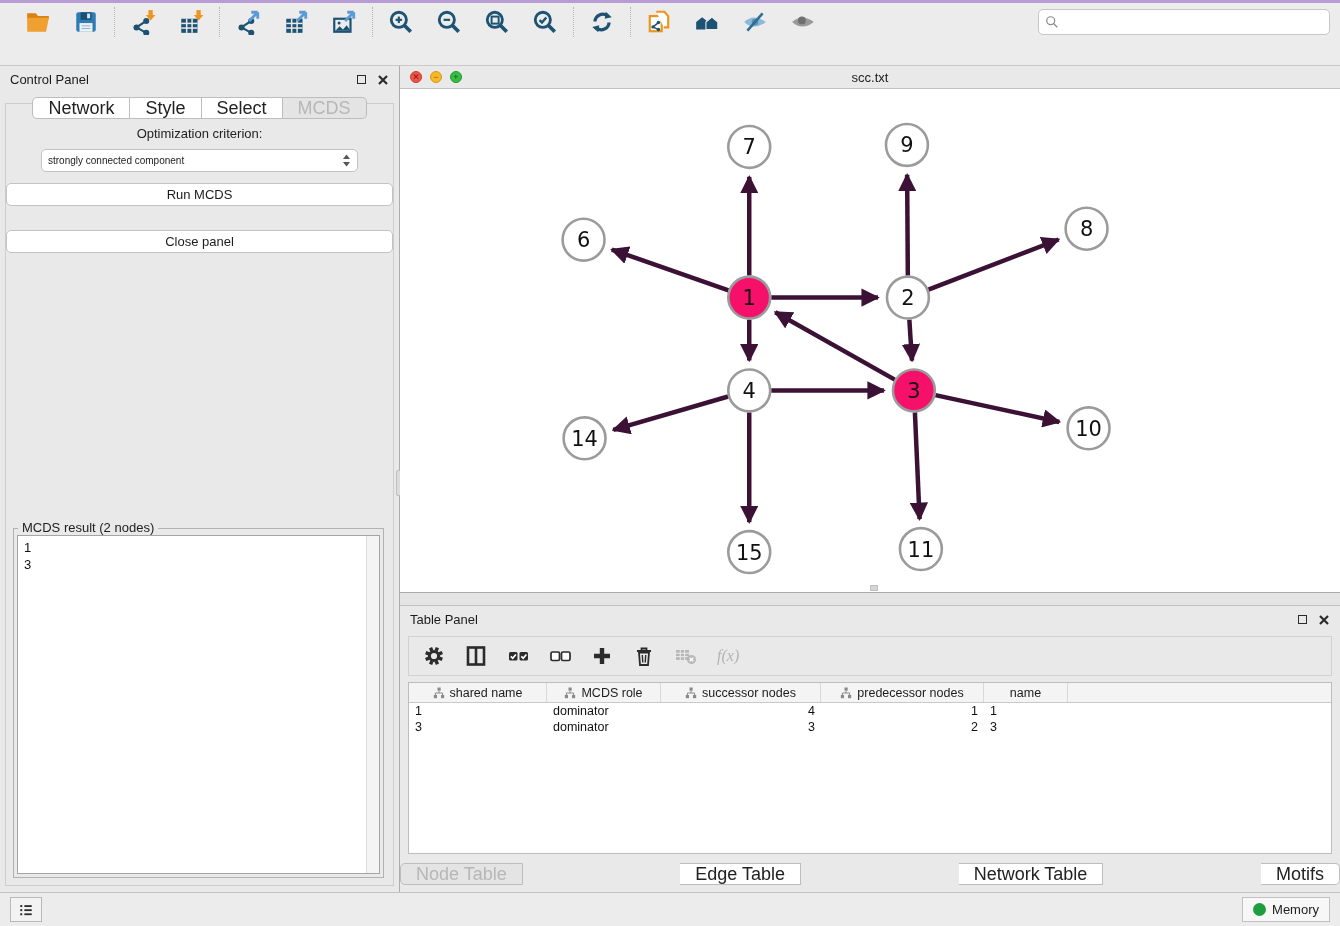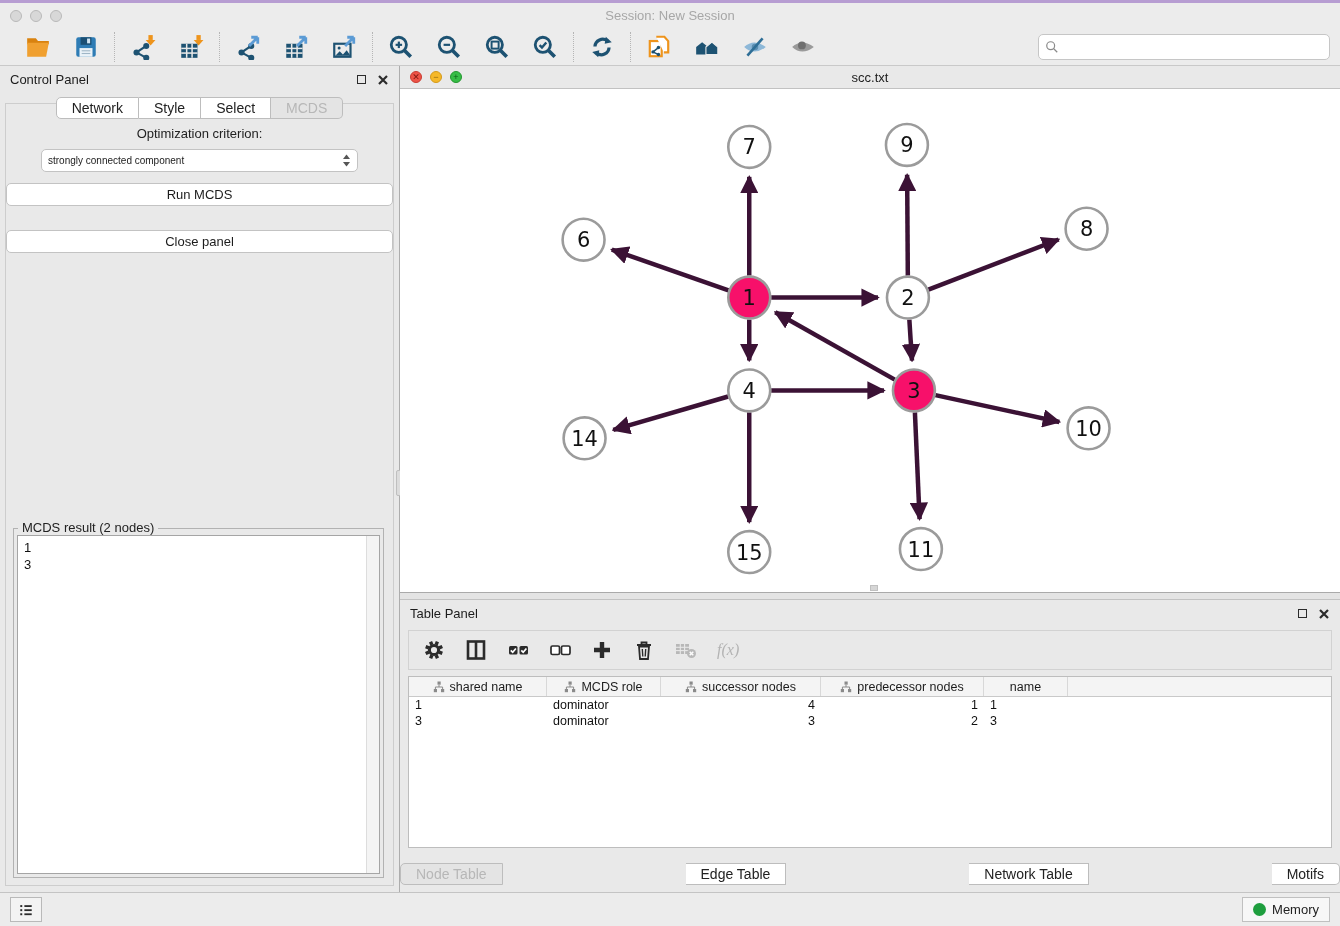--- a/index.html
+++ b/index.html
@@ -34,21 +34,21 @@
   
   .control-panel { width:400px; background:#e9e9e9; border-right:1px solid #adadad; position:relative; }
   .panel-header { height:27px; display:flex; align-items:center; padding:0 10px; }
   .panel-title { font-size:13px; color:#1c1c1c; }
   .panel-header .hdr-btns { margin-left:auto; display:flex; gap:10px; align-items:center; }
   .hdr-btn { width:12px; height:12px; display:flex; align-items:center; justify-content:center; cursor:pointer; }
   .float-glyph { width:9px; height:9px; border:1.5px solid #2b2b2b; }
   .close-glyph svg { width:10px; height:10px; }
 
   .seg-tabs { display:flex; justify-content:center; margin-top:4px; position:relative; z-index:2; }
-  .seg { border:1px solid #bdbdbd; border-left:none; background:#fff; height:22px; padding:0 15px; display:flex; align-items:center; font-size:14px; cursor:pointer; }
+  .seg { border:1px solid #bdbdbd; border-left:none; background:#fff; height:22px; padding:0 15px; display:flex; align-items:center; font-size:18px; cursor:pointer; }
   .seg:first-child { border-left:1px solid #bdbdbd; border-radius:5px 0 0 5px; }
   .seg:last-child { border-radius:0 5px 5px 0; }
   .seg.selected { background:#e4e4e4; color:#b7b7b7; }
 
   .cp-content { position:absolute; left:5px; right:5px; top:37px; bottom:6px; border:1px solid #cdcdcd; background:#e9e9e9; }
   .opt-label { text-align:center; margin-top:22px; font-size:13px; }
   .dropdown { margin:8px 35px 0 35px; height:23px; background:#fff; border:1px solid #c3c3c3; border-radius:5px; display:flex; align-items:center; padding:0 6px; cursor:pointer; }
   .dropdown .dd-text { flex:1; font-size:10px; }
   .dropdown svg { width:9px; height:15px; }
   .btn-row { display:flex; justify-content:center; gap:24px; margin-top:11px;flex-direction:column; }
@@ -63,21 +63,21 @@
   .v-grip { position:absolute; left:-4px; top:404px; width:7px; height:26px; background:#dcdcdc; border:1px solid #bfbfbf; border-radius:2px; }
 
   
   .right-col { flex:1; display:flex; flex-direction:column; background:#e4e4e4; position:relative; }
   .network-window { height:527px; background:#fff; border-bottom:1px solid #aaa; position:relative; }
   .net-titlebar { height:23px; background:#e9e9e9; border-bottom:1px solid #c2c2c2; display:flex; align-items:center; position:relative; }
   .net-canvas { position:absolute; top:23px; left:0; right:0; bottom:0; background:#fff; }
   .net-resize-grip { position:absolute; bottom:1px; left:50%; width:8px; height:6px; background:#d6d6d6; border:1px solid #c0c0c0; }
 
   
-  .table-panel { flex:1; background:#e9e9e9; position:relative; margin-top:6px; border-top:1px solid #c2c2c2; }
+  .table-panel { flex:1; background:#e9e9e9; position:relative; margin-top:12px; border-top:1px solid #c2c2c2; }
   .tp-toolbar { position:absolute; top:30px; left:8px; right:8px; height:40px; border:1px solid #d2d2d2; background:#e9e9e9; display:flex; align-items:center; gap:16px; padding:1px 12px; }
   .tp-icon { width:26px; height:26px; display:flex; align-items:center; justify-content:center; cursor:pointer; }
   .tp-icon svg { width:24px; height:24px; }
   .tbl-wrap { position:absolute; top:76px; left:8px; right:8px; height:172px; background:#fff; border:1px solid #bdbdbd; overflow:hidden; }
   .tbl-header { display:flex; height:20px; background:#f4f4f4; border-bottom:1px solid #c9c9c9; }
   .th { display:flex; align-items:center; justify-content:center; gap:5px; font-size:12.5px; color:#1c1c1c; border-right:1px solid #d8d8d8; }
   .th svg { width:12px; height:12px; }
   .tbl-row { display:flex; height:16px; }
   .td { font-size:12.5px; color:#111; padding:0 6px; line-height:16px; white-space:nowrap; overflow:hidden; }
   .bottom-tabs { position:absolute; bottom:7px; left:0; right:0; display:flex; justify-content:space-between; }
@@ -88,28 +88,20 @@
   .status-btn svg { width:18px; height:18px; }
   .memory-btn { margin-left:auto; height:25px; background:#f7f7f7; border:1px solid #c0c0c0; display:flex; align-items:center; gap:6px; padding:0 10px; font-size:13px; cursor:pointer; }
   .mem-dot { width:13px; height:13px; border-radius:50%; }
 </style>
 </head>
 <body>
 
 <div class="app">
   <div class="mac-strip"></div>
 
-  <div class="titlebar">
-    <div class="tl-group">
-      <div class="tl"></div>
-      <div class="tl"></div>
-      <div class="tl"></div>
-    </div>
-    <div class="title-text">Session: New Session</div>
-  </div>
 
   <div class="toolbar">
     <div id="tb-icons" style="display:flex;align-items:center;">
         <div class="tb-group">
           <div class="tb-icon">
             <svg viewBox="0 0 24 24">
               <path d="M2 4 h8 l2 2.5 h10 v3 H2 z" fill="#d9820f"></path>
               <path d="M2 8 h20 l-2.5 13 H2 z" fill="#f0a030"></path>
             </svg>
           </div>

